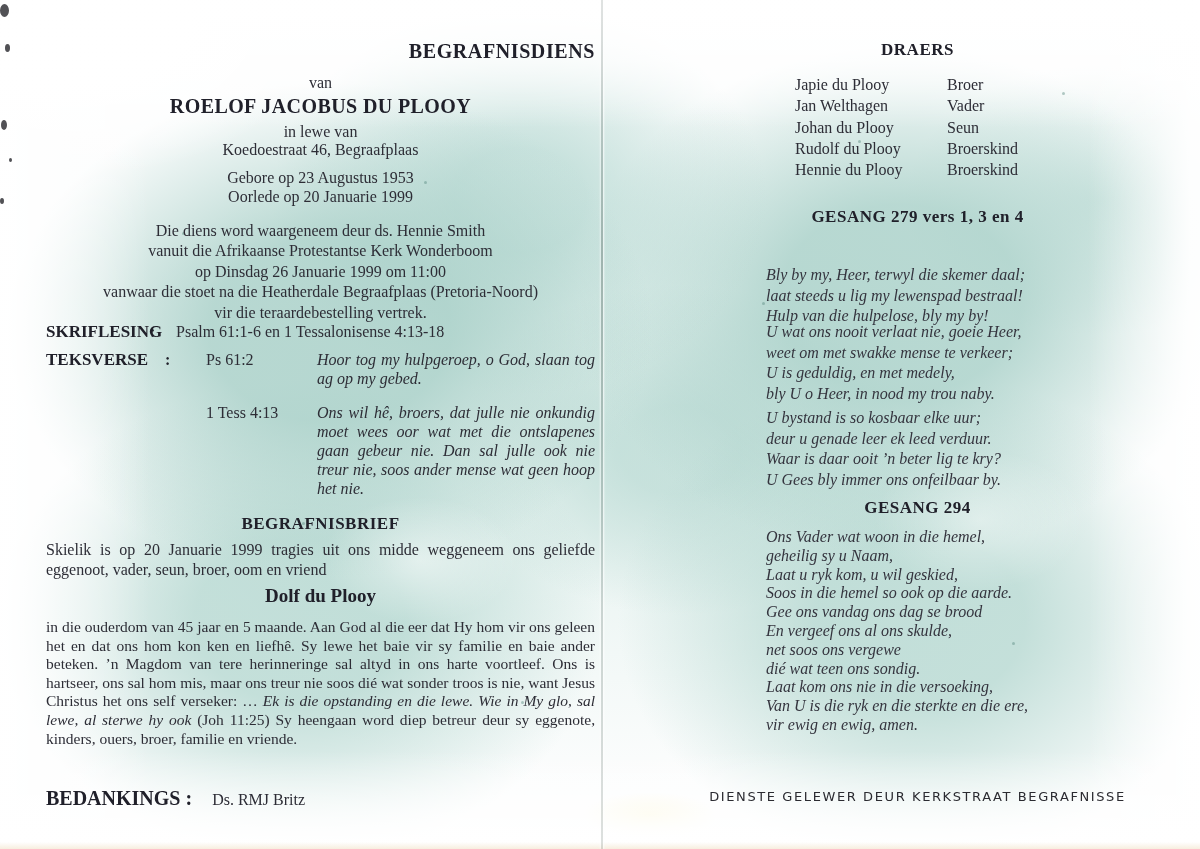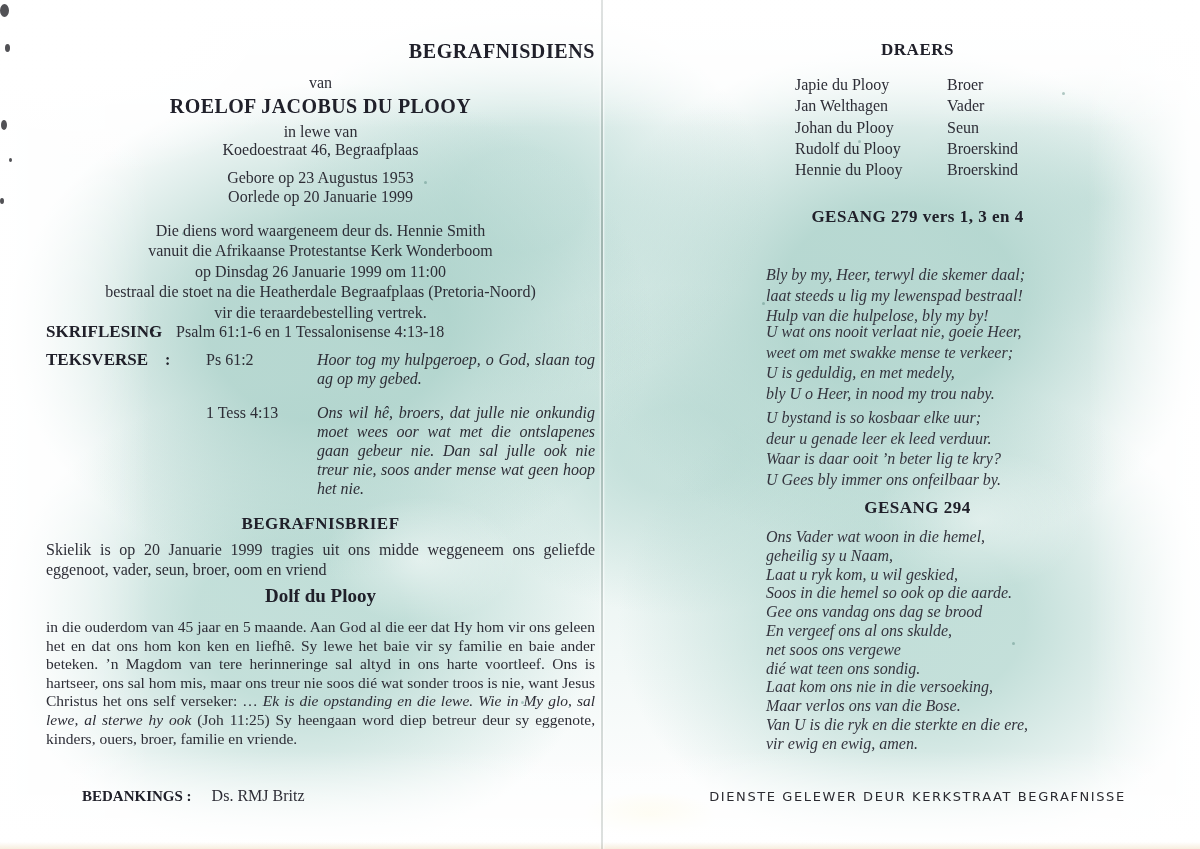--- a/index.html
+++ b/index.html
@@ -51,21 +51,21 @@
   .lp-grid{display:grid;grid-template-columns:104px 26px 96px 1fr;row-gap:5px;font-size:16px;line-height:19px;}
   .lp-skrif{top:322px;}
   .lp-teks{top:350px;gap:15px;}
   .lp-grid .lbl{font-size:17px;}
   .span2{grid-column:3 / 5;}
   .lp-bheading{top:514px;font-size:17px;letter-spacing:.5px;}
   .lp-intro{top:540px;font-size:16px;line-height:19.5px;}
   .lp-dolf{top:585px;font-size:19px;}
   .lp-body{top:618px;font-size:15.5px;line-height:18.6px;}
   .lp-bedank{top:787px;font-size:16px;}
-  .lp-bedank .lbl{font-size:15px;margin-right:16px;margin-left:36px;}
+  .lp-bedank .lbl{font-size:20px;margin-right:16px;}
 
   
   .page-right{position:absolute;left:660px;top:0;width:515px;height:849px;}
   .rp-heading{position:absolute;width:100%;text-align:center;font-size:17px;letter-spacing:.5px;font-weight:bold;color:#20202a;}
   .rp-draers-h{top:40px;}
   .rp-draers{position:absolute;top:74px;left:0;width:100%;font-size:16px;line-height:21.3px;}
   .dname{display:inline-block;margin-left:135px;width:152px;}
   .drole{display:inline-block;}
   .rp-g1h{top:207px;}
   .stanza{position:absolute;left:106px;width:400px;font-size:16px;line-height:20.6px;font-style:italic;color:#34343e;}
@@ -102,21 +102,21 @@
     <div class="abs ctr bold lp-name">ROELOF JACOBUS DU PLOOY</div>
     <div class="abs ctr lp-inlewe">in lewe van</div>
     <div class="abs ctr lp-addr">Koedoestraat 46, Begraafplaas</div>
     <div class="abs ctr lp-born">Gebore op 23 Augustus 1953</div>
     <div class="abs ctr lp-died">Oorlede op 20 Januarie 1999</div>
 
     <div class="abs ctr lp-service">
       <div>Die diens word waargeneem deur ds. Hennie Smith</div>
       <div>vanuit die Afrikaanse Protestantse Kerk Wonderboom</div>
       <div>op Dinsdag 26 Januarie 1999 om 11:00</div>
-      <div>bestraal die stoet na die Heatherdale Begraafplaas (Pretoria-Noord)</div>
+      <div>vanwaar die stoet na die Heatherdale Begraafplaas (Pretoria-Noord)</div>
       <div>vir die teraardebestelling vertrek.</div>
     </div>
 
     <div class="abs lp-grid lp-skrif">
       <div class="bold lbl">SKRIFLESING</div>
       <div class="bold">:</div>
       <div class="span2">Psalm 61:1-6 en 1 Tessalonisense 4:13-18</div>
     </div>
 
     <div class="abs lp-grid lp-teks">
@@ -185,21 +185,20 @@
     <div class="g2">
       <div>Ons Vader wat woon in die hemel,</div>
       <div>geheilig sy u Naam,</div>
       <div>Laat u ryk kom, u wil geskied,</div>
       <div>Soos in die hemel so ook op die aarde.</div>
       <div>Gee ons vandag ons dag se brood</div>
       <div>En vergeef ons al ons skulde,</div>
       <div>net soos ons vergewe</div>
       <div>dié wat teen ons sondig.</div>
       <div>Laat kom ons nie in die versoeking,</div>
-      <div>Maar verlos ons van die Bose.</div>
       <div>Van U is die ryk en die sterkte en die ere,</div>
       <div>vir ewig en ewig, amen.</div>
     </div>
 
     <div class="rp-footer">DIENSTE GELEWER DEUR KERKSTRAAT BEGRAFNISSE</div>
 
   </div>
 </div>
 
 </body></html>

